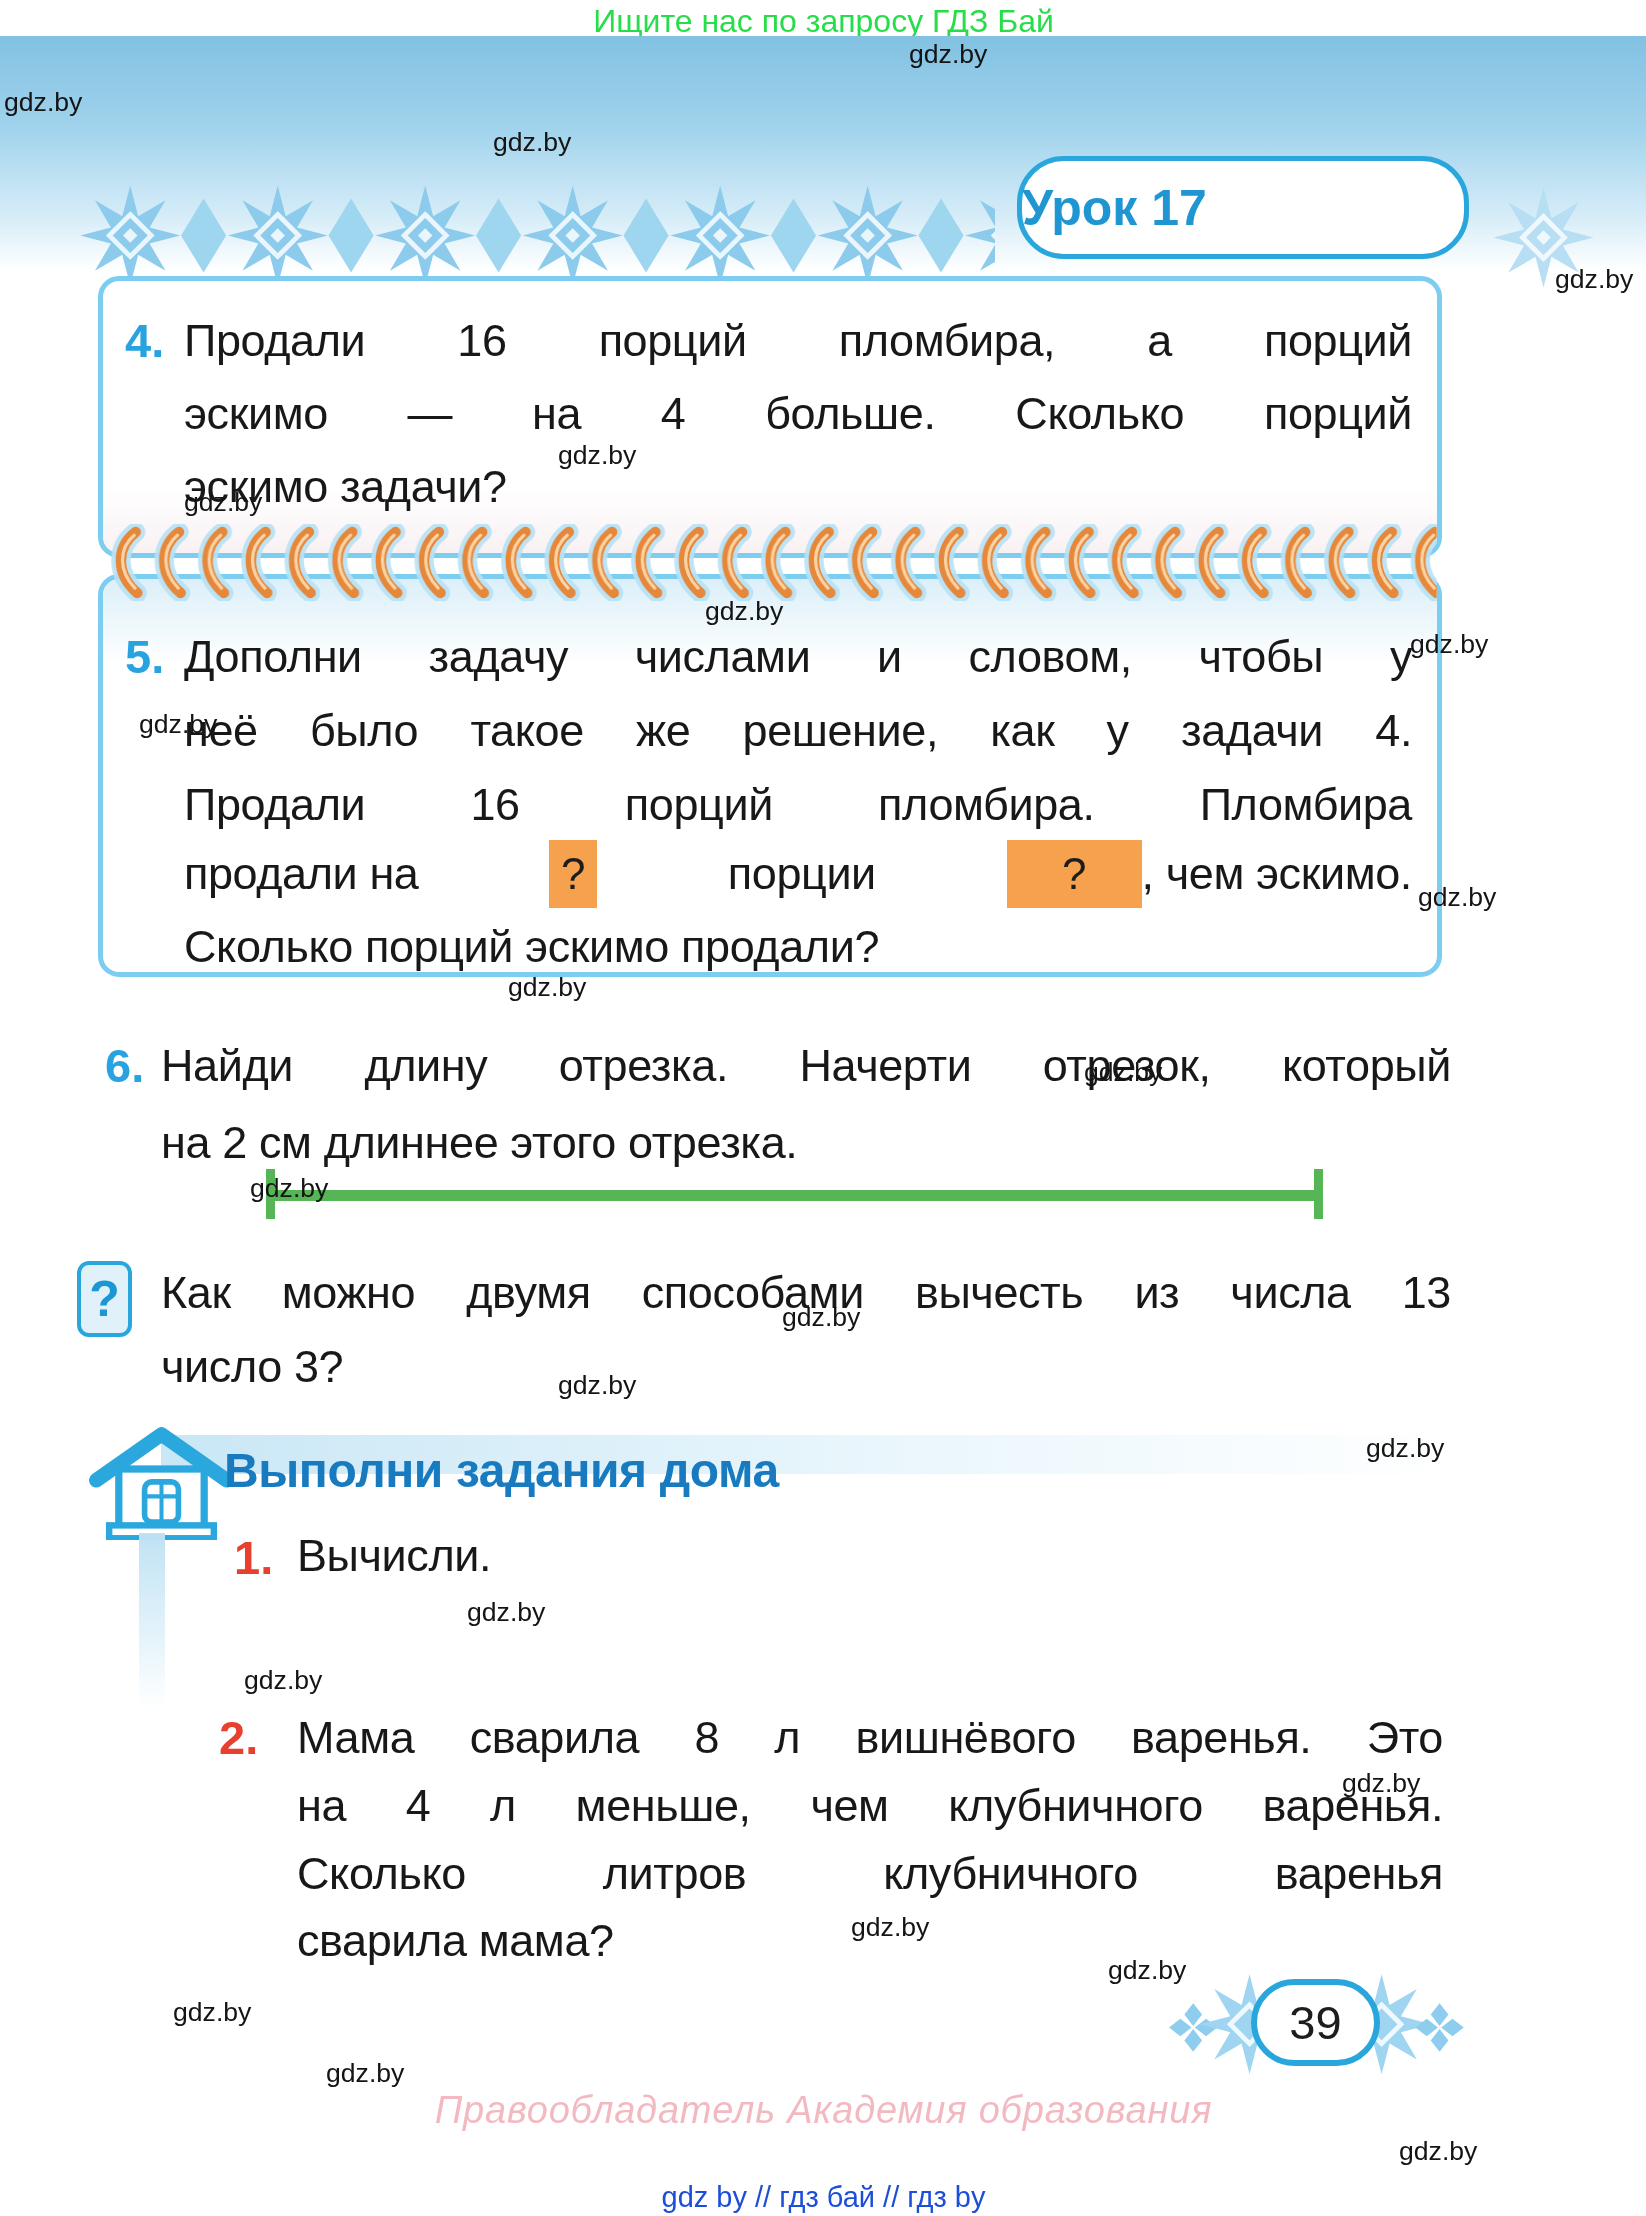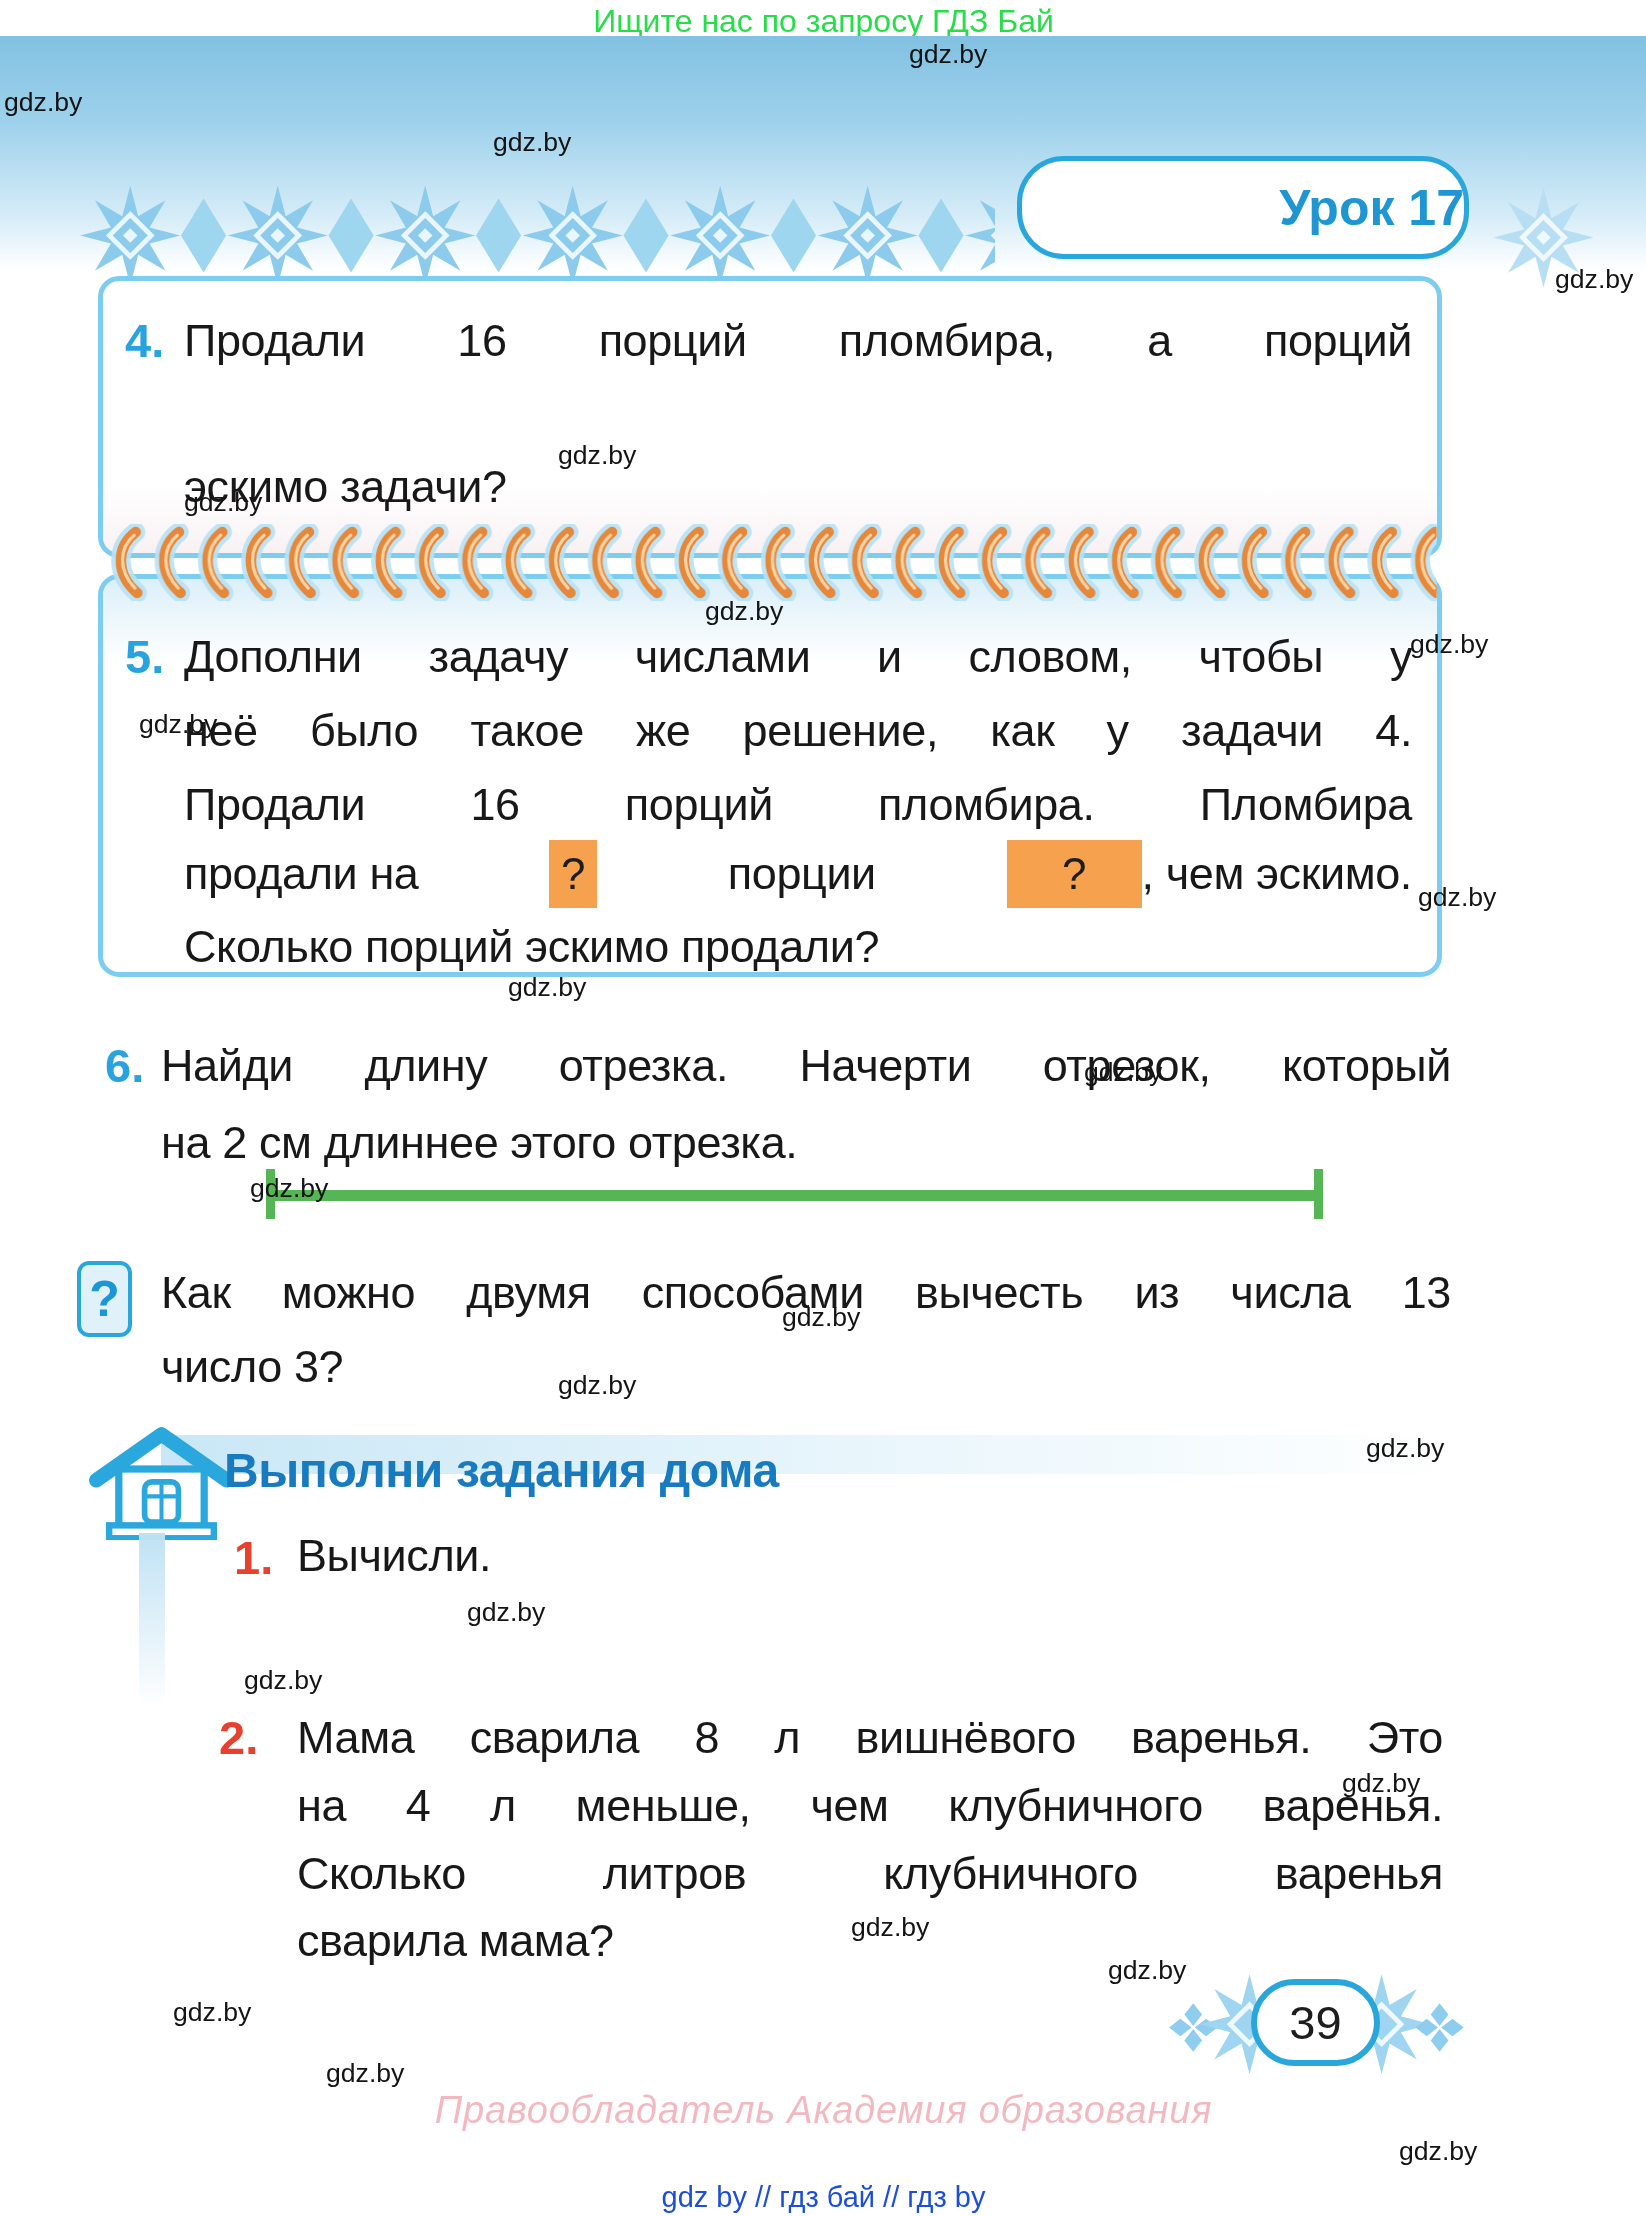--- a/index.html
+++ b/index.html
@@ -15,21 +15,21 @@
   
   .header-band{
     position:absolute;left:0;top:36px;width:1647px;height:234px;
     background:linear-gradient(to bottom,#82c1e2 0%,#9fd2ec 38%,#d7edf8 78%,#ffffff 100%);
   }
   .orn-row{position:absolute;left:44px;top:135px;}
   .right-star{position:absolute;left:1487px;top:145px;}
   .lesson-badge{
     position:absolute;left:1017px;top:156px;width:442px;height:93px;
     background:#fff;border:5.6px solid #29a7dd;border-radius:47px;
-    display:flex;align-items:center;justify-content:flex-end;
+    display:flex;align-items:center;justify-content:flex-start;
     font-size:50px;font-weight:600;color:#1f95d2;
   }
   
   .wm{position:absolute;font-size:26.6px;color:#141414;white-space:nowrap;}
   
   .tbox{
     position:absolute;left:98px;width:1344px;background:#fff;
     border:5.6px solid #7dcdf1;border-radius:21px;box-sizing:border-box;
   }
   .tbox4{top:276px;height:282px;}
@@ -154,20 +154,21 @@
     </svg>
   </div>
 
   <div class="lesson-badge">
     <span>Урок 17</span>
   </div>
 
   <div class="tbox tbox4"></div>
   <div class="num" style="left:125px;top:313px;">4.</div>
   <div class="bline jline tcol" style="top:313px;">Продали 16 порций пломбира, а порций</div>
+  <div class="bline jline tcol" style="top:386px;">эскимо — на 4 больше. Сколько порций</div>
   <div class="bline tcol" style="top:459px;">эскимо задачи?</div>
 
   <div class="tbox tbox5"></div>
 
   <svg class="spiral" width="1338" height="77" viewBox="0 0 1660 96">
     <defs>
       <pattern id="coil" width="54" height="96" patternUnits="userSpaceOnUse">
         <path d="M38 10 C 14 28, 12 62, 40 86" fill="none" stroke="#b7e2f6" stroke-width="24" stroke-linecap="round" opacity="0.9"></path>
         <path d="M38 10 C 14 28, 12 62, 40 86" fill="none" stroke="#e5883b" stroke-width="13" stroke-linecap="round"></path>
         <path d="M36 14 C 17 30, 16 58, 37 80" fill="none" stroke="#fbd2a2" stroke-width="4" stroke-linecap="round"></path>

